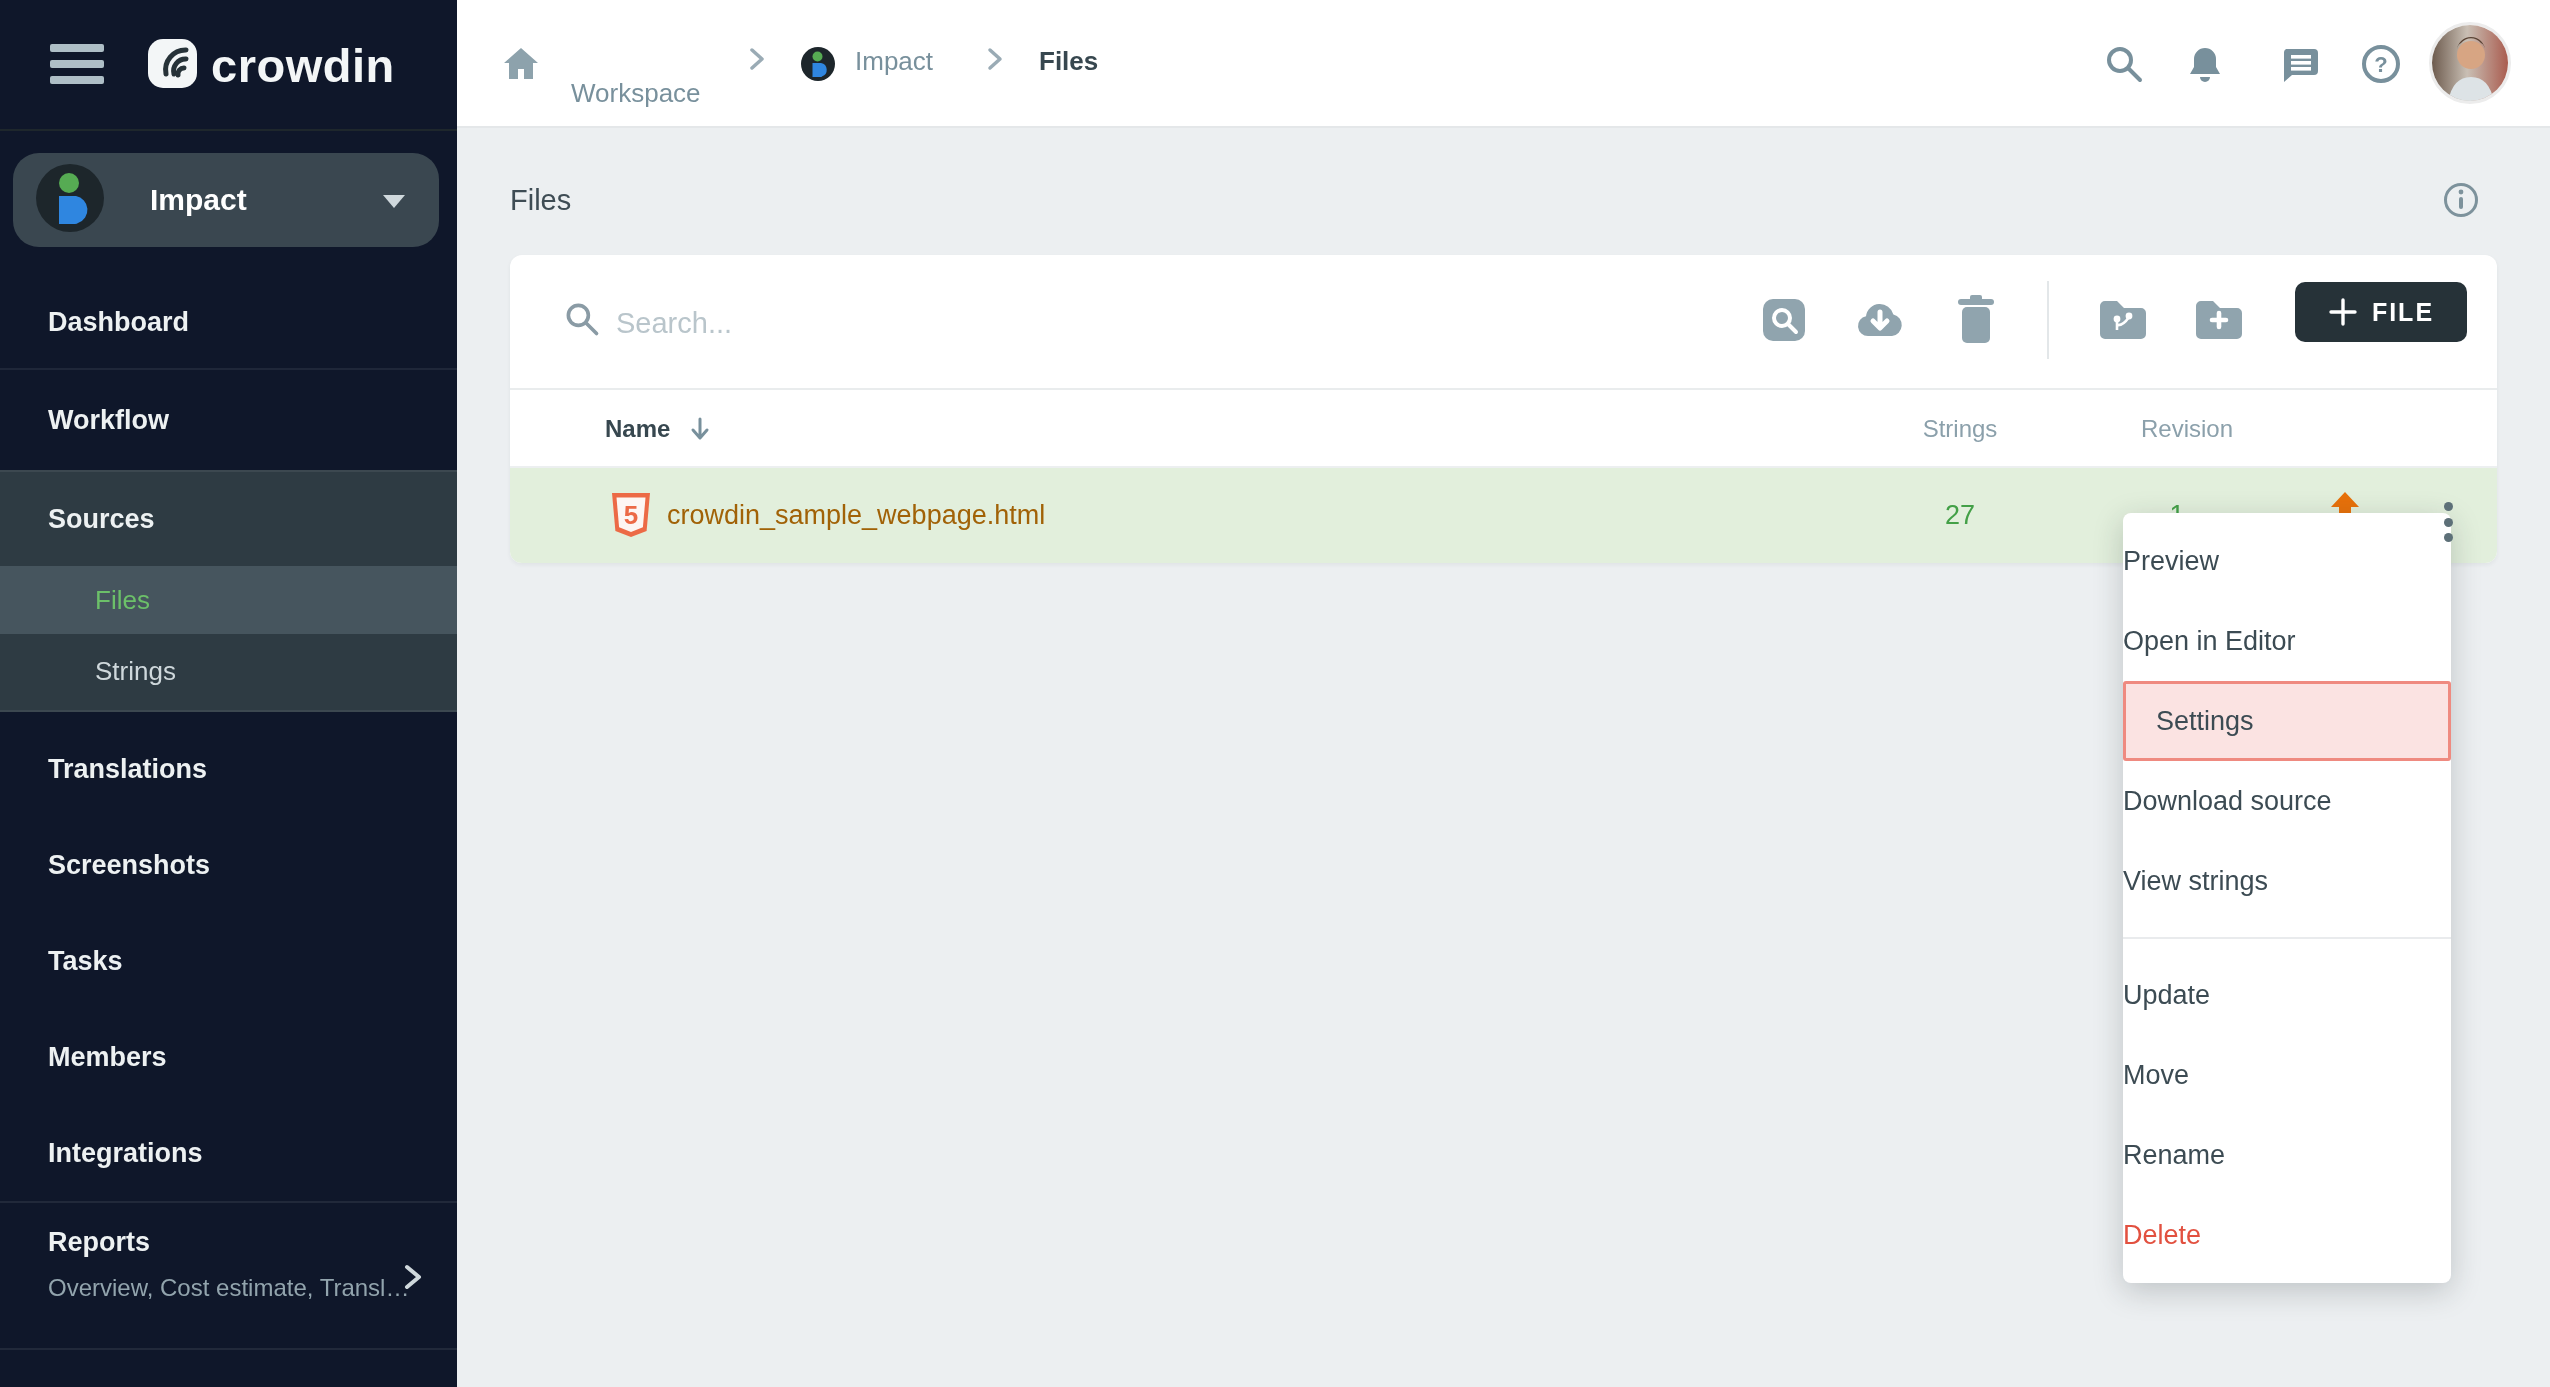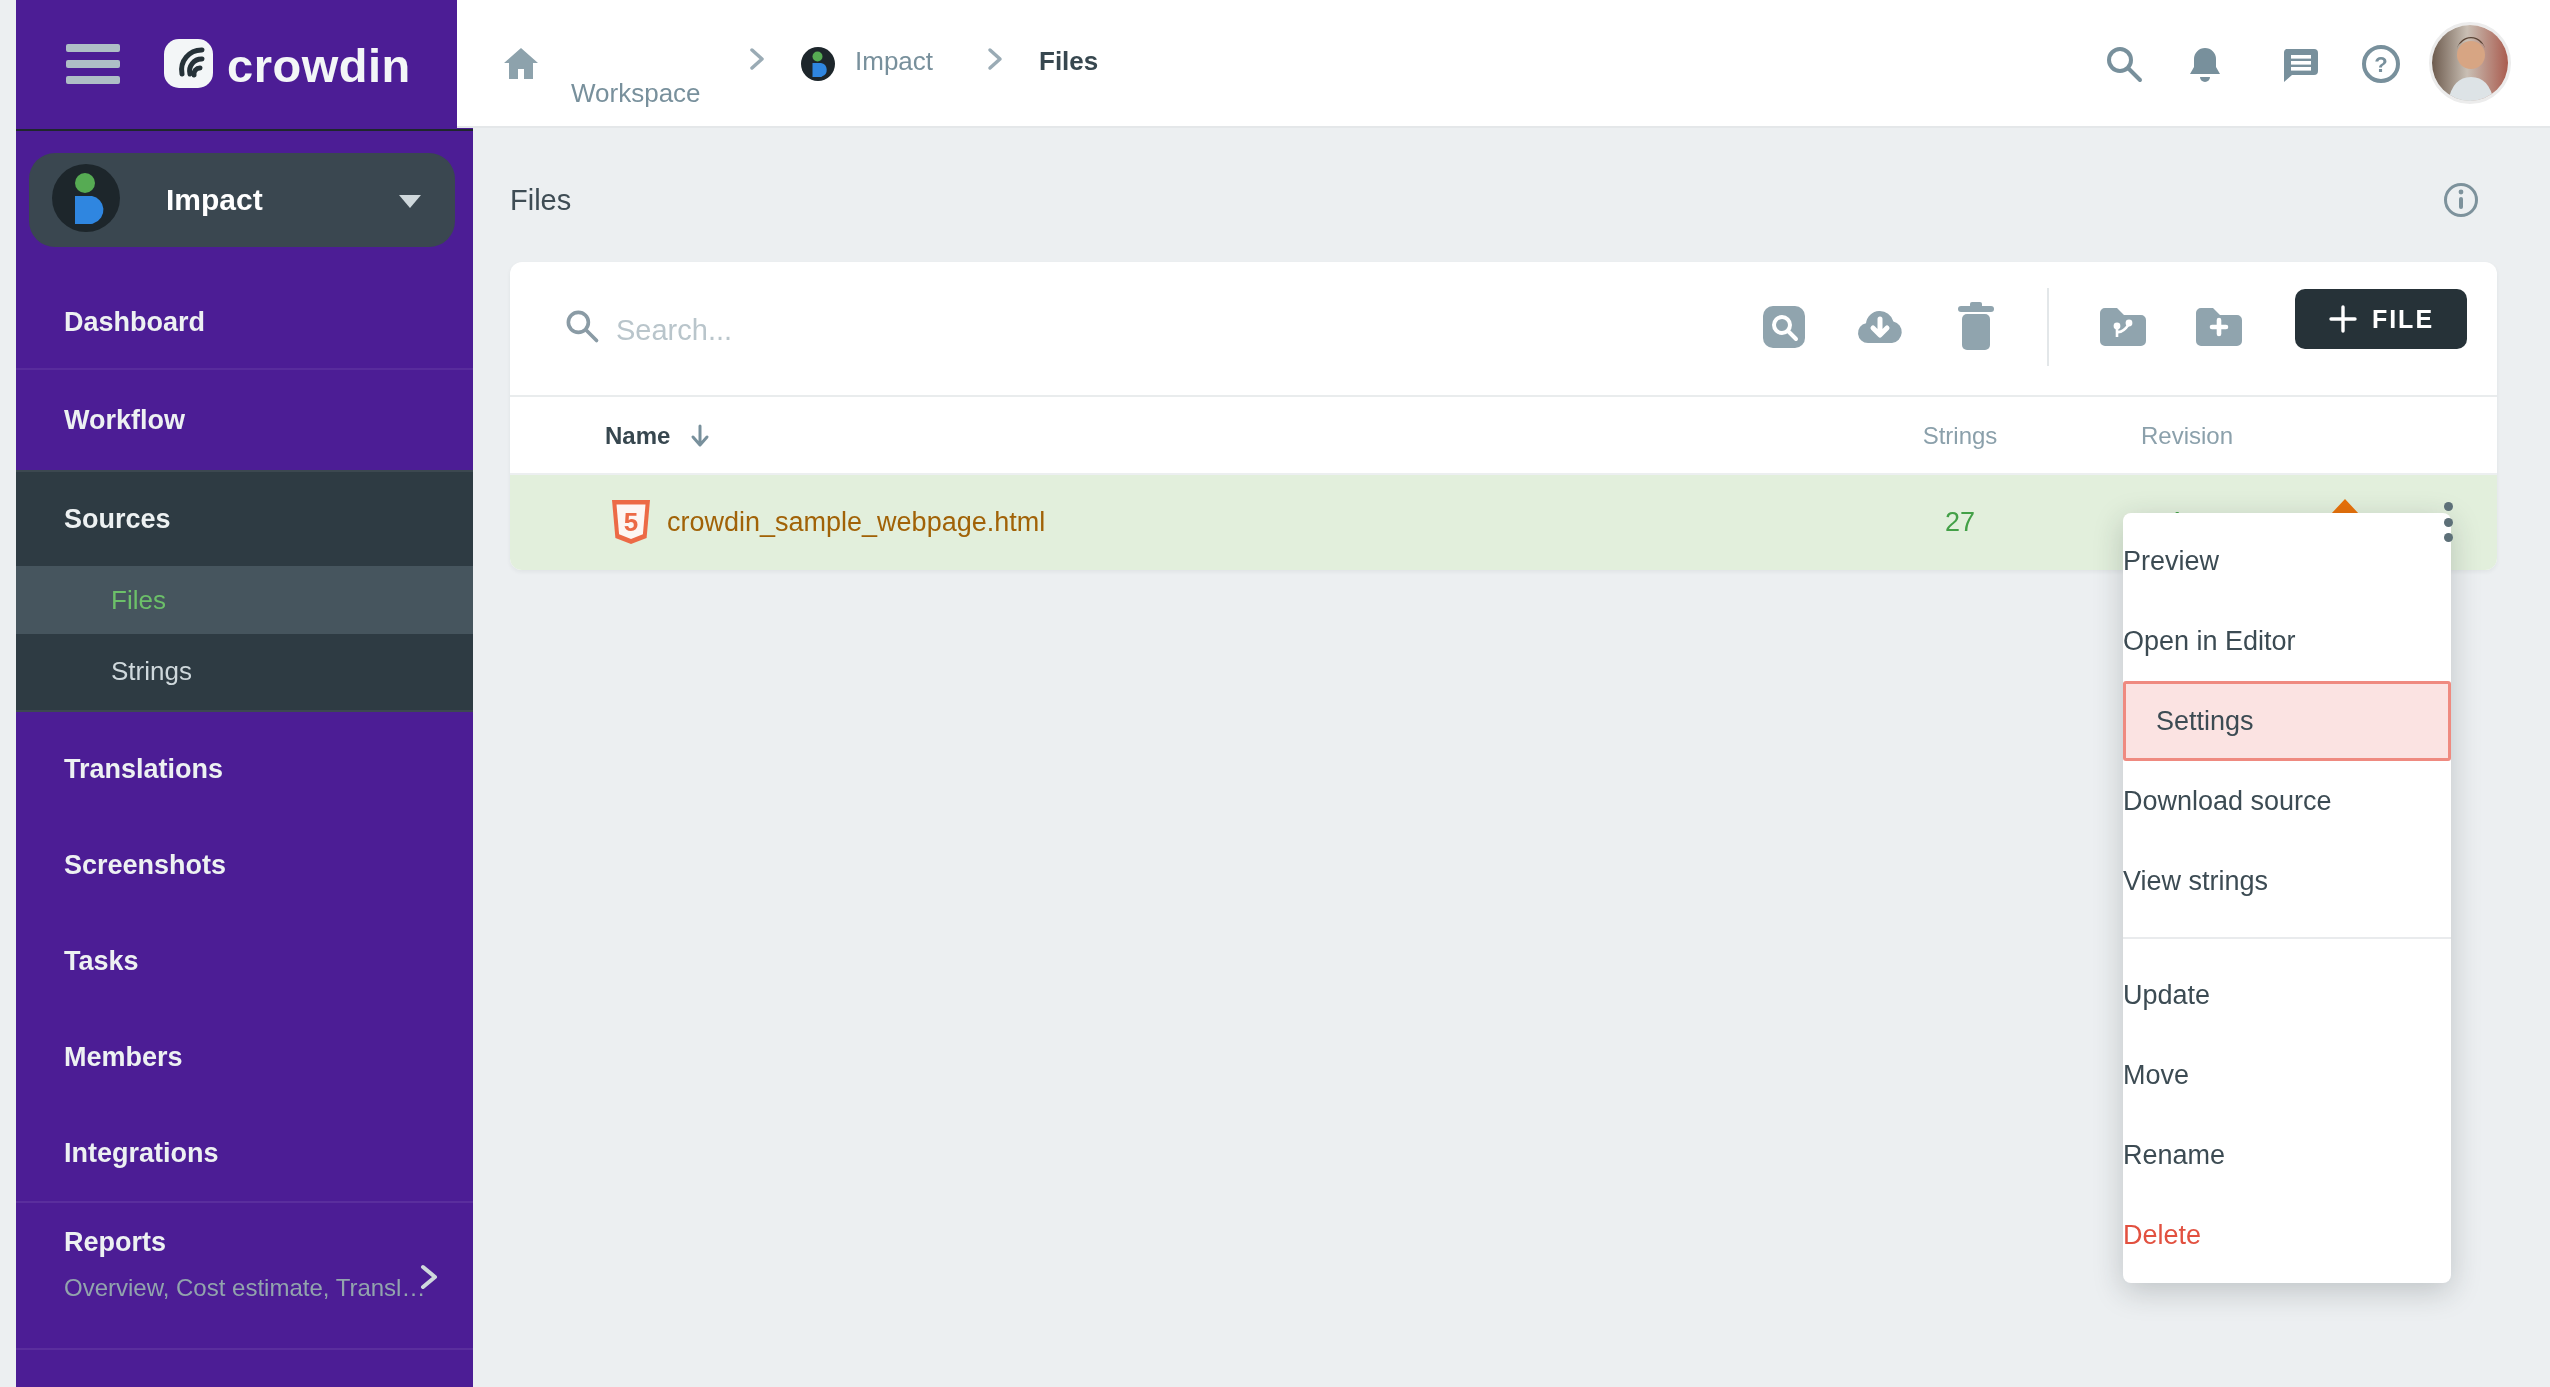--- a/index.html
+++ b/index.html
@@ -6,21 +6,21 @@
   body{
     width:2550px;height:1387px;overflow:hidden;
     font-family:"Liberation Sans","DejaVu Sans",sans-serif;
     background:#eceff1;
     -webkit-font-smoothing:antialiased;
   }
   .app{position:relative;width:2550px;height:1387px;}
   .abs{position:absolute;}
 
   
-  .sidebar{position:absolute;left:16px;top:0;width:457px;height:1387px;background:#4c1d95;color:#edf1f2;}
+  .sidebar{position:absolute;left:0;top:0;width:457px;height:1387px;background:#0f172a;color:#edf1f2;}
   .logo-bar{position:absolute;left:0;top:0;width:457px;height:129px;border-bottom:2px solid #1e272c;}
   .hamburger{position:absolute;left:50px;top:44px;width:54px;height:40px;display:flex;flex-direction:column;justify-content:space-between;background:none;border:none;cursor:pointer;padding:0;}
   .hamburger span{display:block;height:8px;border-radius:2px;background:#aebec6;}
   .brand{position:absolute;left:147px;top:38px;display:flex;align-items:center;gap:13px;}
   .wordmark{font-size:47px;font-weight:bold;color:#f3f6f7;letter-spacing:.5px;}
 
   .project-selector{position:absolute;left:13px;top:153px;width:426px;height:94px;background:#3a4750;border-radius:26px;display:flex;align-items:center;cursor:pointer;}
   .project-selector .pavatar{margin-left:23px;}
   .project-name{margin-left:46px;font-size:30px;font-weight:bold;color:#fff;}
   .caret-down{position:absolute;right:34px;top:42px;width:0;height:0;border-left:11px solid transparent;border-right:11px solid transparent;border-top:13px solid #cfd8dc;}
@@ -49,21 +49,21 @@
   .crumb-current{font-size:26px;color:#37474f;font-weight:bold;}
   .crumb-sep{font-size:26px;color:#9aabb5;}
   .topbar-actions svg{display:block;}
   .tb-icon{position:absolute;top:42px;width:44px;height:44px;cursor:pointer;}
   .avatar-ring{position:absolute;left:1972px;top:22px;width:82px;height:82px;border-radius:50%;border:3px solid #ececec;box-sizing:border-box;overflow:hidden;cursor:pointer;}
 
   
   .content-title{position:absolute;left:510px;top:172px;height:56px;line-height:56px;font-size:29px;color:#3e4c54;}
   .info-btn{position:absolute;left:2442px;top:181px;width:38px;height:38px;cursor:pointer;}
 
-  .card{position:absolute;left:510px;top:262px;width:1987px;height:308px;background:#fff;border-radius:12px;box-shadow:0 2px 4px rgba(38,50,56,.06);overflow:hidden;}
+  .card{position:absolute;left:510px;top:255px;width:1987px;height:308px;background:#fff;border-radius:12px;box-shadow:0 2px 4px rgba(38,50,56,.06);overflow:hidden;}
   .search-input{position:absolute;left:104px;top:38px;width:860px;height:58px;border:none;outline:none;font-size:29px;color:#455a64;font-family:inherit;background:transparent;}
   .search-input::placeholder{color:#b9c5cb;}
   .tool-btn{position:absolute;top:38px;width:56px;height:56px;background:none;border:none;padding:0;cursor:pointer;}
   .tool-divider{position:absolute;left:1537px;top:26px;width:2px;height:78px;background:#e3e7e9;}
   .file-btn{position:absolute;left:1785px;top:27px;width:172px;height:60px;background:#263238;border:none;border-radius:10px;color:#fff;display:flex;align-items:center;justify-content:center;gap:14px;cursor:pointer;}
   .file-btn span{font-size:25px;font-weight:bold;letter-spacing:2px;color:#fff;font-family:inherit;}
 
   .thead{position:absolute;left:0;top:133px;width:1987px;height:80px;border-top:2px solid #e9eced;border-bottom:2px solid #eceff0;box-sizing:border-box;}
   .th-name{position:absolute;left:95px;top:0;height:78px;display:flex;align-items:center;gap:18px;font-size:24px;font-weight:bold;color:#37474f;cursor:pointer;}
   .th-num{position:absolute;top:0;height:78px;width:200px;display:flex;align-items:center;justify-content:center;font-size:24px;color:#8ba0ab;}

